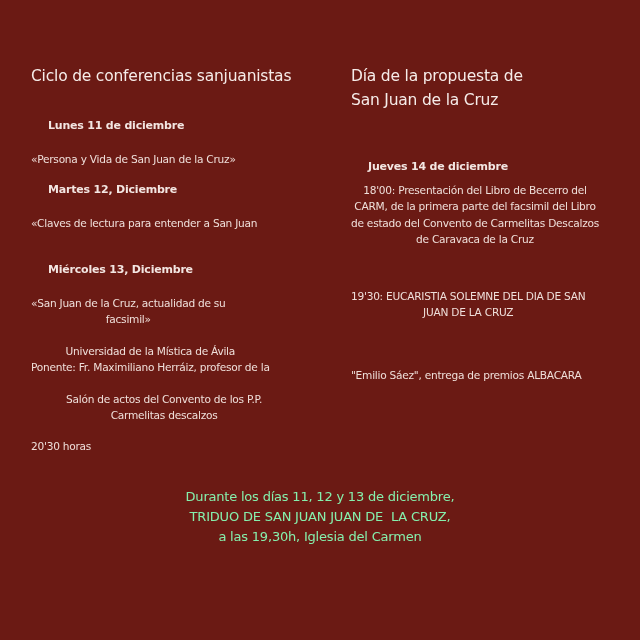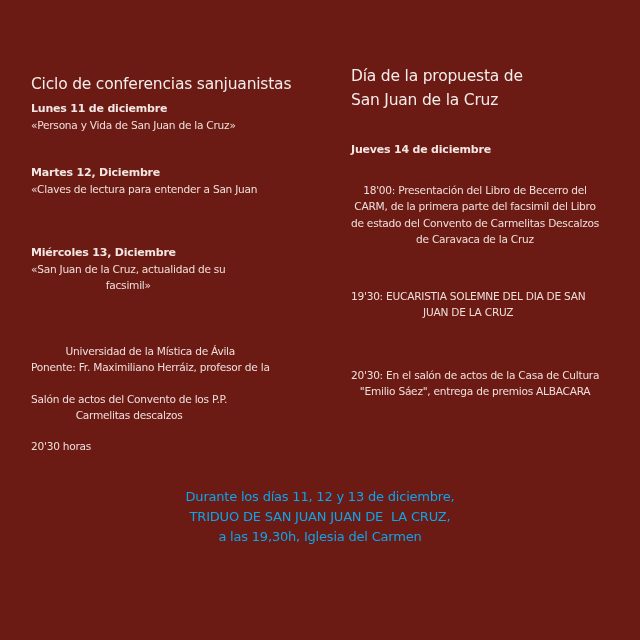--- a/index.html
+++ b/index.html
@@ -33,21 +33,21 @@
       line-height: 24px;
       font-weight: normal;
       margin: 0;
       color: #f6ece9;
       letter-spacing: -0.2px;
     }
     .day {
       font-size: 11px;
       font-weight: bold;
       line-height: 16px;
-      margin: 0;
+      margin: 17px;
       letter-spacing: -0.2px;
     }
     .p {
       font-size: 10.6px;
       line-height: 16.3px;
       margin: 0;
       letter-spacing: -0.25px;
       color: #efdfda;
       text-align: center;
     }
@@ -56,30 +56,30 @@
       left: 0;
     }
     .footer {
       position: absolute;
       left: 0;
       width: 640px;
       top: 487px;
       text-align: center;
       font-size: 13px;
       line-height: 20px;
-      color: #0ea5e9;
+      color: #86efac;
       letter-spacing: -0.2px;
     }
     .footer div { margin: 0; }
   </style>
 </head>
 <body>
 
 <div class="col col-left">
-  <h1 class="title abs" style="top:0;white-space:nowrap;margin-top:8px;">Ciclo de conferencias sanjuanistas</h1>
+  <h1 class="title abs" style="top:0;white-space:nowrap;">Ciclo de conferencias sanjuanistas</h1>
 
   <div class="abs" style="top:37px;">
     <p class="day">Lunes 11 de diciembre</p>
     <p class="p">«Persona y Vida de San Juan de la Cruz»</p>
   </div>
 
   <div class="abs" style="top:101px;">
     <p class="day">Martes 12, Diciembre</p>
     <p class="p">«Claves de lectura para entender a San Juan</p>
   </div>
@@ -88,21 +88,21 @@
     <p class="day">Miércoles 13, Diciembre</p>
     <p class="p">«San Juan de la Cruz, actualidad de su</p>
     <p class="p">facsimil»</p>
   </div>
 
   <div class="abs" style="top:279px;white-space:nowrap;">
     <p class="p">Universidad de la Mística de Ávila</p>
     <p class="p">Ponente: Fr. Maximiliano Herráiz, profesor de la</p>
   </div>
 
-  <div class="abs" style="top:327px;white-space:nowrap;">
+  <div class="abs" style="top:327px;white-space:nowrap;margin-left:35px;">
     <p class="p">Salón de actos del Convento de los P.P.</p>
     <p class="p">Carmelitas descalzos</p>
   </div>
 
   <div class="abs" style="top:374px;">
     <p class="p">20'30 horas</p>
   </div>
 </div>
 
 <div class="col col-right">
@@ -121,21 +121,20 @@
     <p class="p">de estado del Convento de Carmelitas Descalzos</p>
     <p class="p">de Caravaca de la Cruz</p>
   </div>
 
   <div class="abs" style="top:224px;white-space:nowrap;">
     <p class="p">19'30: EUCARISTIA SOLEMNE DEL DIA DE SAN</p>
     <p class="p">JUAN DE LA CRUZ</p>
   </div>
 
   <div class="abs" style="top:303px;white-space:nowrap;">
-    <p class="p">20'30: En el salón de actos de la Casa de Cultura</p>
     <p class="p">"Emilio Sáez", entrega de premios ALBACARA</p>
   </div>
 </div>
 
 <div class="footer">
   <div>Durante los días 11, 12 y 13 de diciembre,</div>
   <div style="white-space:pre;">TRIDUO DE SAN JUAN JUAN DE  LA CRUZ,</div>
   <div>a las 19,30h, Iglesia del Carmen</div>
 </div>
 

